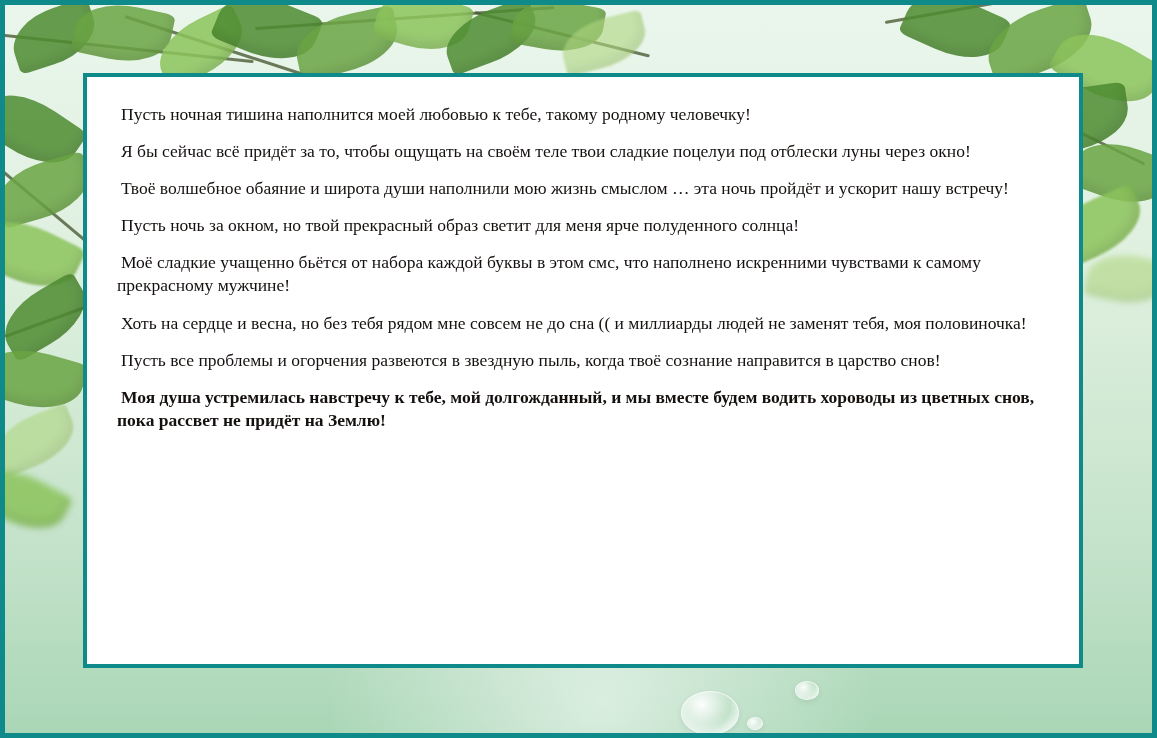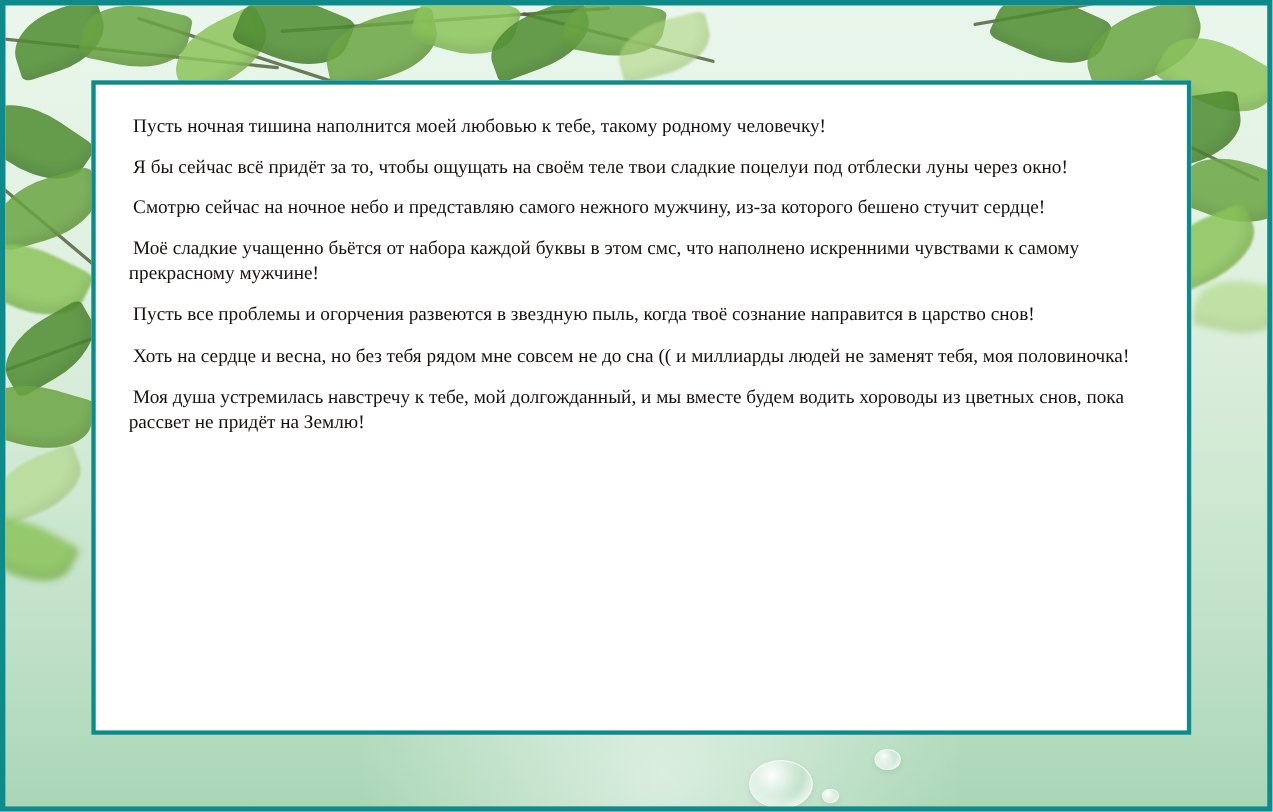--- a/index.html
+++ b/index.html
@@ -78,21 +78,21 @@
   }
 
   .para {
     font-size: 17.5px;
     line-height: 1.32;
     color: #15110f;
     margin: 0 0 14px 0;
     text-align: left;
     text-indent: 4px;
   }
-  .para:last-child { margin-bottom: 0; }
+  .para:last-child { margin-bottom: 0; font-weight: bold; }
 </style>
 </head>
 <body>
 
 <div class="page">
 
   <div class="foliage">
 
     <div class="branch" style="left:-10px; top:28px; width:260px; transform:rotate(6deg);"></div>
     <div class="branch" style="left:120px; top:10px; width:220px; transform:rotate(18deg);"></div>
@@ -130,20 +130,21 @@
     <div class="leaf light blur-more" style="left:-28px; top:470px; width:90px; height:50px; transform:rotate(28deg);"></div>
 
     <div class="drop" style="left:676px; top:686px; width:56px; height:42px;"></div>
     <div class="drop" style="left:790px; top:676px; width:22px; height:17px;"></div>
     <div class="drop" style="left:742px; top:712px; width:14px; height:11px;"></div>
   </div>
 
   <div class="card">
     <p class="para">Пусть ночная тишина наполнится моей любовью к тебе, такому родному человечку!</p>
     <p class="para">Я бы сейчас всё придёт за то, чтобы ощущать на своём теле твои сладкие поцелуи под отблески луны через окно!</p>
-    <p class="para">Смотрю сейчас на ночное небо и представляю самого нежного мужчину, из-за которого бешено стучит сердце!</p>
+    <p class="para">Твоё волшебное обаяние и широта души наполнили мою жизнь смыслом … эта ночь пройдёт и ускорит нашу встречу!</p>
+    <p class="para">Пусть ночь за окном, но твой прекрасный образ светит для меня ярче полуденного солнца!</p>
     <p class="para">Моё сладкие учащенно бьётся от набора каждой буквы в этом смс, что наполнено искренними чувствами к самому прекрасному мужчине!</p>
+    <p class="para">Хоть на сердце и весна, но без тебя рядом мне совсем не до сна (( и миллиарды людей не заменят тебя, моя половиночка!</p>
     <p class="para">Пусть все проблемы и огорчения развеются в звездную пыль, когда твоё сознание направится в царство снов!</p>
-    <p class="para">Хоть на сердце и весна, но без тебя рядом мне совсем не до сна (( и миллиарды людей не заменят тебя, моя половиночка!</p>
     <p class="para">Моя душа устремилась навстречу к тебе, мой долгожданный, и мы вместе будем водить хороводы из цветных снов, пока рассвет не придёт на Землю!</p>
   </div>
 
 </div>
 
 </body></html>

